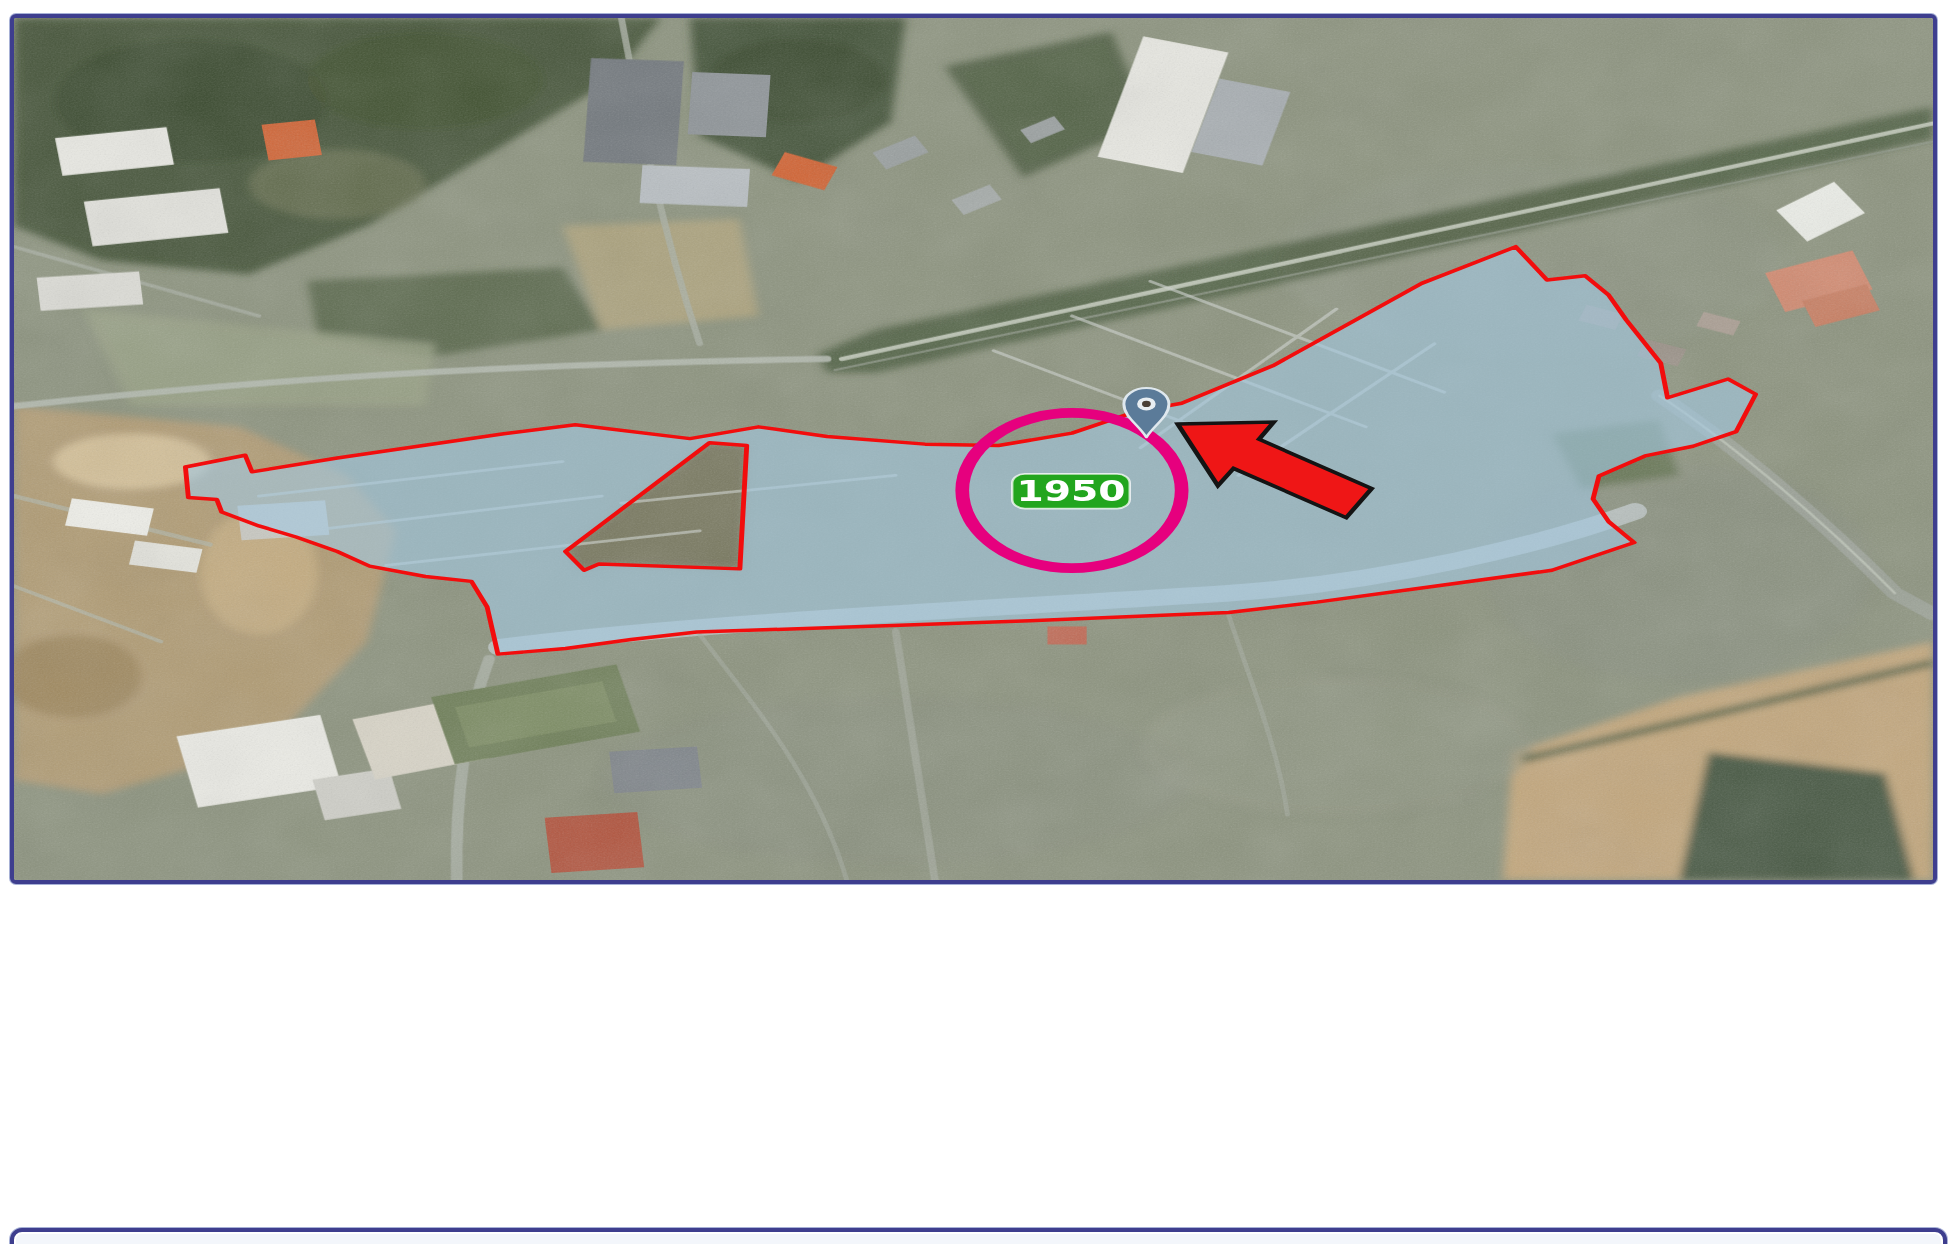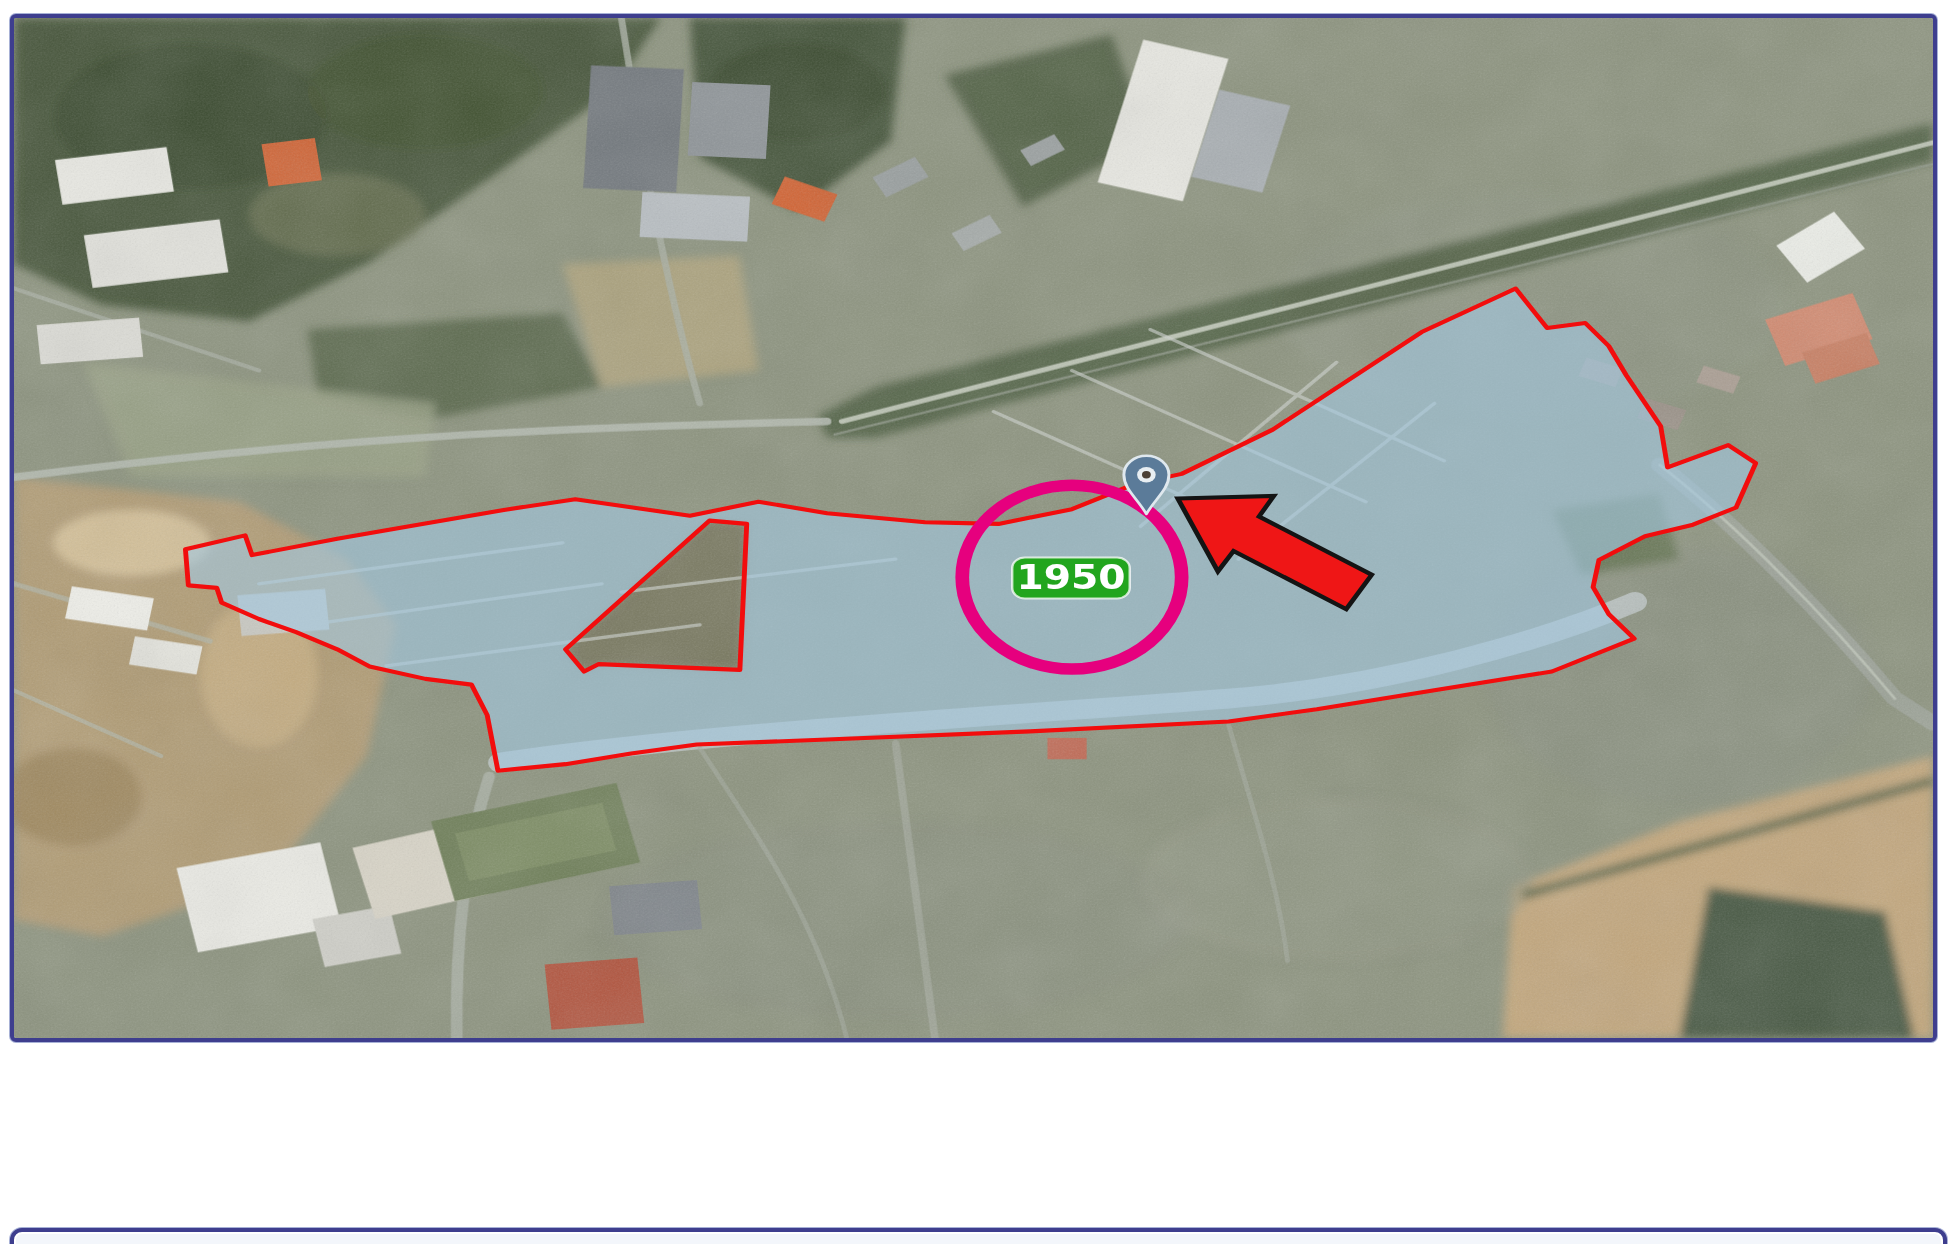--- a/index.html
+++ b/index.html
@@ -1,21 +1,21 @@
 <!DOCTYPE html>
 <html><head>
 <meta charset="utf-8">
 <style>
   html,body{margin:0;padding:0;}
   body{
     width:1959px;height:1244px;position:relative;overflow:hidden;
     background:#ffffff;font-family:"DejaVu Sans","Liberation Sans",sans-serif;
   }
   .map-frame{
-    position:absolute;left:10px;top:14px;width:1927px;height:1028px;
+    position:absolute;left:10px;top:14px;width:1927px;height:870px;
     box-sizing:border-box;border:4px solid #3e3e8e;border-radius:6px;
     box-shadow: inset 0 0 0 3px #ccd5ec, 0 0 0 1px #a7b1d6;
     overflow:hidden;background:#8d947f;
   }
   .map-frame svg{display:block;width:100%;height:100%;}
   .caption-panel{
     position:absolute;left:10px;top:1228px;width:1937px;height:44px;
     box-sizing:border-box;border:4px solid #3e3e8e;border-radius:12px 12px 0 0;
     background:#f3f6fb;box-shadow: inset 0 0 0 2px #ffffff, 0 0 0 1px #a7b1d6;
   }

